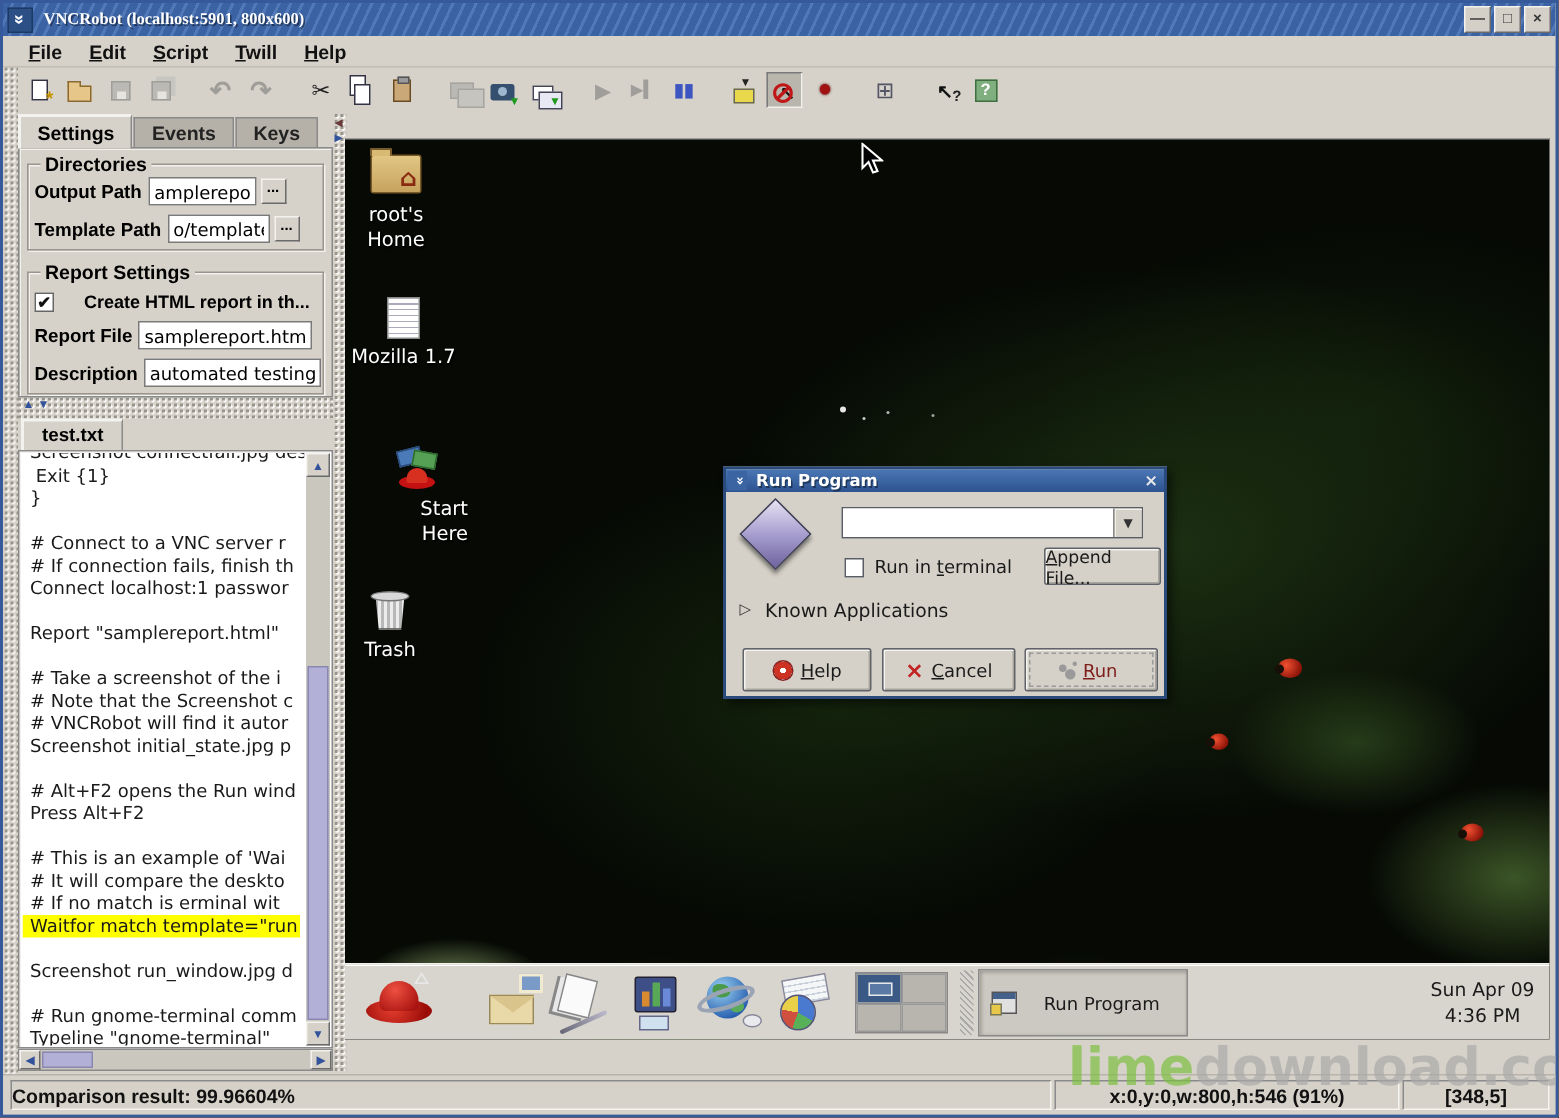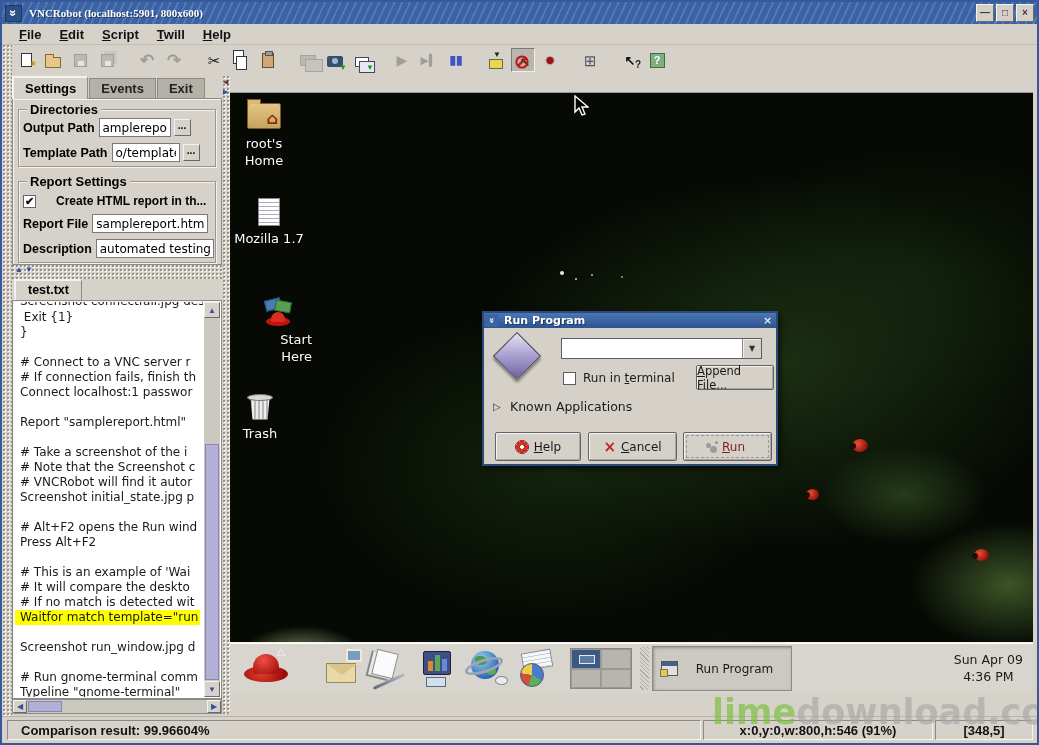--- a/index.html
+++ b/index.html
@@ -185,21 +185,21 @@
   .taskbtn{position:absolute;left:422px;top:3px;width:140px;height:45px;background:#ccc9c2;border:1px solid #8a8a8a;box-shadow:inset 1px 1px 3px #979289;display:flex;align-items:center;font-family:"DejaVu Sans",sans-serif;}
   .taskbtn-icon{width:17px;height:15px;background:#e0e0e0;border:1px solid #555;margin-left:8px;position:relative;flex:none;}
   .taskbtn-icon:before{content:"";position:absolute;left:0;top:0;right:0;height:4px;background:#44618c;}
   .taskbtn-icon:after{content:"";position:absolute;left:-2px;bottom:-2px;width:6px;height:6px;background:#e8c848;border:1px solid #776;}
   .taskbtn-label{flex:1;text-align:center;font-size:12px;color:#1a1a1a;}
   .clock{position:absolute;right:10px;top:8px;text-align:center;font-family:"DejaVu Sans",sans-serif;font-size:12.5px;color:#1a1a1a;line-height:17px;}
 
   
   .statusbar{position:absolute;left:0;top:714px;right:0;height:27px;background:#d6d2ca;border-top:1px solid #b8b4ac;}
   .scell{position:absolute;top:3px;height:20px;border:1px solid;border-color:#8a8a8a #f6f4f0 #f6f4f0 #8a8a8a;font-weight:bold;font-size:13px;color:#111;display:flex;align-items:center;}
-  .scell.c1{left:5px;width:694px;padding-left:13px;}
+  .scell.c1{left:5px;width:694px;}
   .scell.c2{left:701px;width:230px;justify-content:center;}
   .scell.c3{left:933px;width:98px;justify-content:center;}
 
   
   .watermark{position:absolute;left:710px;top:690px;font-size:35px;font-weight:bold;letter-spacing:0;opacity:.68;z-index:60;font-family:"DejaVu Sans",sans-serif;white-space:nowrap;}
   .wm-lime{color:#7cc03e;}
   .wm-rest{color:#a9a9a9;}
 </style>
 </head>
 <body>
@@ -313,21 +313,21 @@
       </div>
     <div class="tbtn">
         <span class="helpbox">?</span>
       </div>
   </div>
 
   <div class="sidebar">
     <div class="tabs">
       <span class="tab active">Settings</span>
       <span class="tab inactive">Events</span>
-      <span class="tab inactive">Exit</span>
+      <span class="tab inactive">Keys</span>
     </div>
 
     <div class="settings-panel">
       <div class="grp" style="margin-top:8px;">
         <span class="grp-legend">Directories</span>
         <div class="frow">
           <span class="flabel">Output Path</span>
           <input class="ftext" style="width: 72px;" value="amplereport">
           <div class="dots-btn">
               <span>...</span>
@@ -386,21 +386,21 @@
         <div class="cl"># Take a screenshot of the i</div>
         <div class="cl"># Note that the Screenshot c</div>
         <div class="cl"># VNCRobot will find it autor</div>
         <div class="cl">Screenshot initial_state.jpg p</div>
         <div class="cl"></div>
         <div class="cl"># Alt+F2 opens the Run wind</div>
         <div class="cl">Press Alt+F2</div>
         <div class="cl"></div>
         <div class="cl"># This is an example of 'Wai</div>
         <div class="cl"># It will compare the deskto</div>
-        <div class="cl"># If no match is detected wit</div>
+        <div class="cl"># If no match is erminal wit</div>
         <div class="cl hl">Waitfor match template="run</div>
         <div class="cl"></div>
         <div class="cl">Screenshot run_window.jpg d</div>
         <div class="cl"></div>
         <div class="cl"># Run gnome-terminal comm</div>
         <div class="cl">Typeline "gnome-terminal"</div>
       </div>
       <div class="vscroll">
         <div class="sbtn" style="top:0;">
             <span>▲</span>

